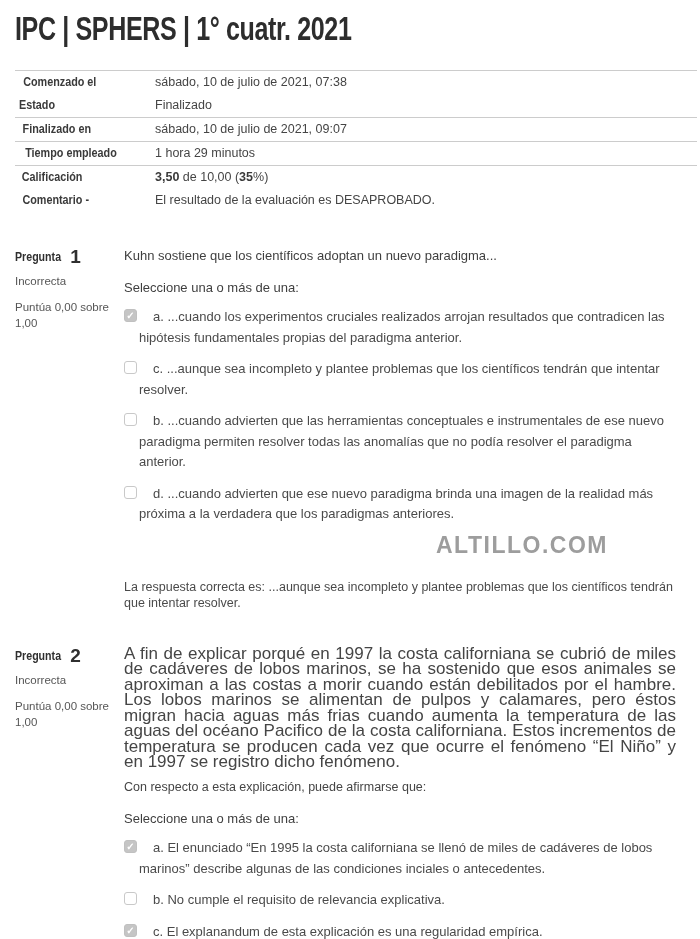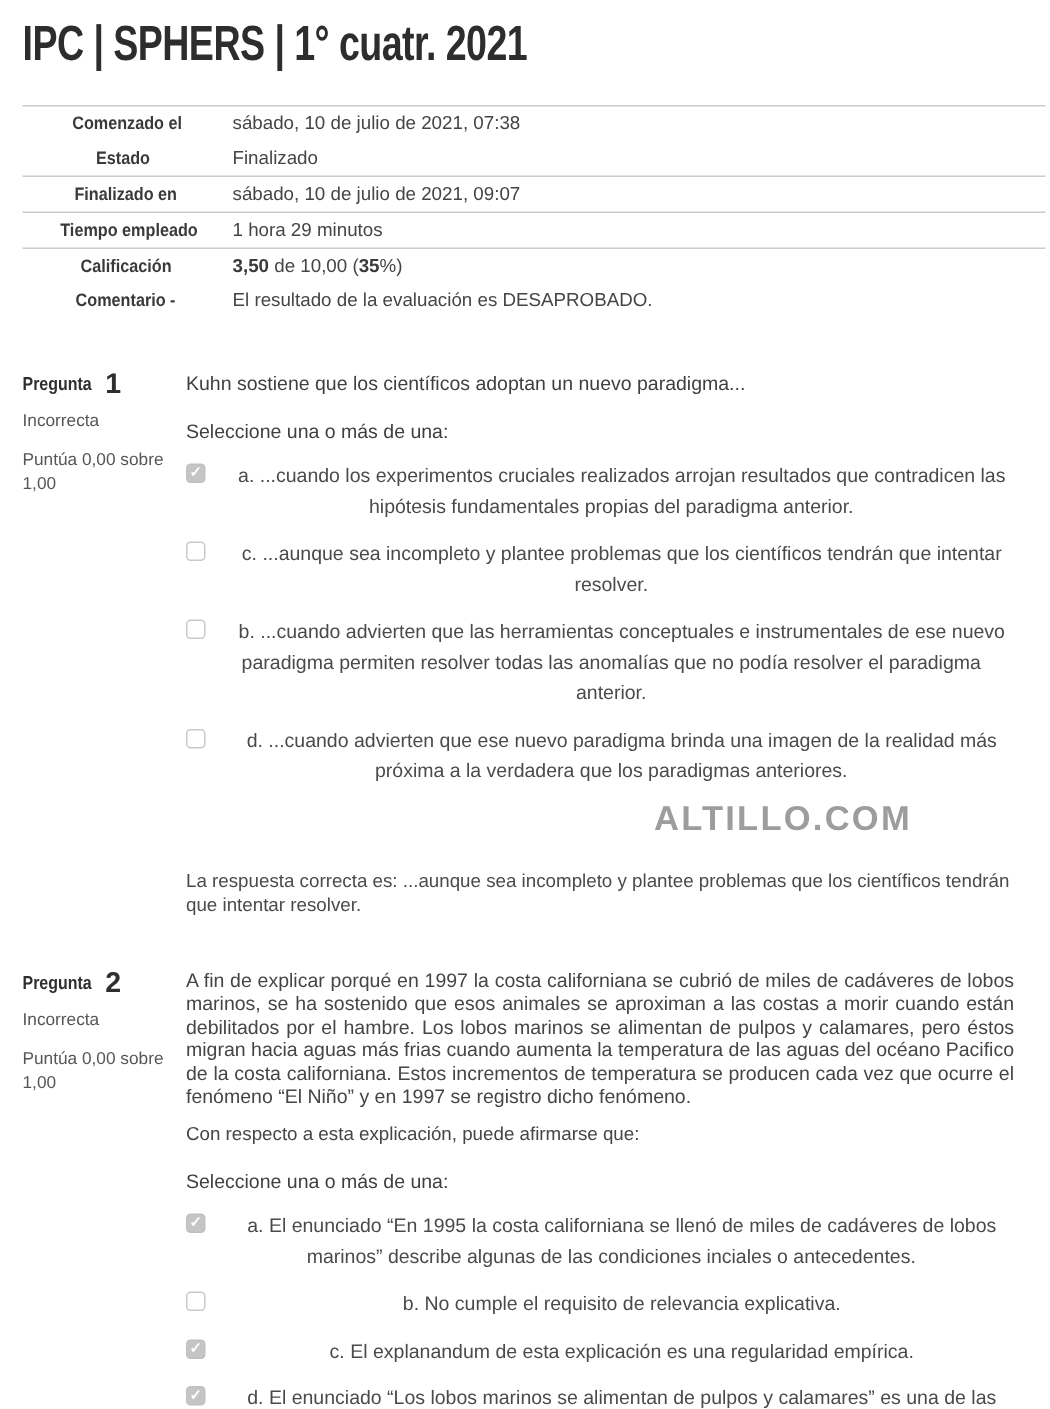--- a/index.html
+++ b/index.html
@@ -41,21 +41,21 @@
     display: flex;
     align-items: flex-start;
     border-top: 1px solid #cccccc;
     padding: 4px 0 4px 0;
     min-height: 13px;
   }
   .summary-row.no-line { border-top: none; }
   .summary-label {
     width: 131px;
     flex-shrink: 0;
-    text-align: center;
+    text-align: left;
     font-weight: bold;
     font-size: 12px;
     color: #3a3a3a;
     line-height: 15px;
   }
   .summary-label .cond {
     display: inline-block;
     transform: scaleX(0.9);
     transform-origin: right center;
     white-space: nowrap;
@@ -111,21 +111,21 @@
     width: 558px;
     padding-right: 6px;
     box-sizing: border-box;
   }
   .q-text {
     font-size: 13px;
     line-height: 17px;
     color: #3f3f3f;
     margin: 1px 0 0 0;
   }
-  .q-text.justify { text-align: justify; font-size: 13px; line-height: 15.5px; color:#454545; }
+  .q-text.justify { text-align: justify; font-size: 17px; line-height: 15.5px; color:#454545; }
   .q-text2 {
     font-size: 12.5px;
     line-height: 15.5px;
     color: #454545;
     margin: 10px 0 0 0;
   }
   .q-select-label {
     font-size: 13px;
     color: #3f3f3f;
     margin-top: 16px;
@@ -161,21 +161,20 @@
     border-color: #c0c0c0;
   }
   .checkbox.checked .mark { display: block; }
 
   .option-text {
     font-size: 13px;
     line-height: 20.5px;
     color: #4a4a4a;
     text-indent: 14px;
     margin: 0;
-    text-align: center;
   }
 
   .watermark {
     margin: -4px 0 0 312px;
     font-size: 23px;
     font-weight: bold;
     color: #8c8c8c;
     letter-spacing: 1.5px;
     white-space: nowrap;
     opacity: 0.85;

